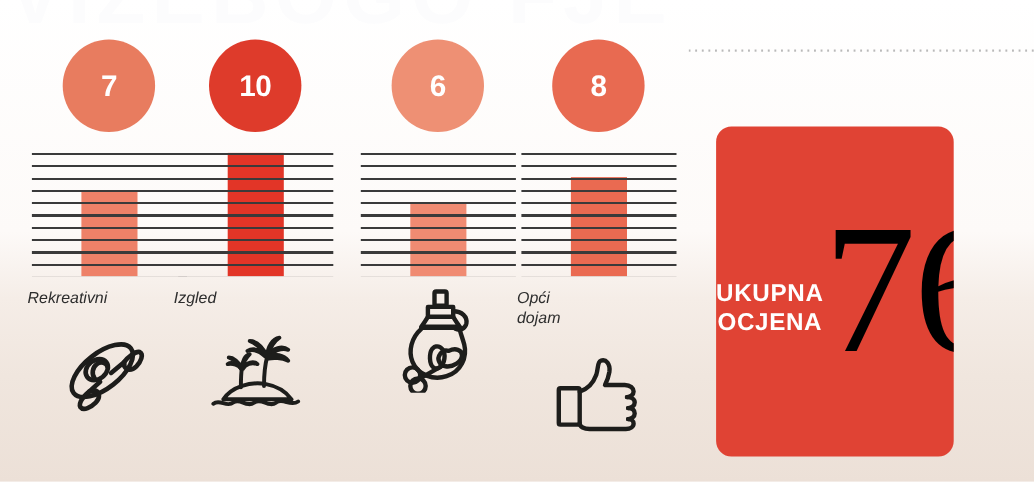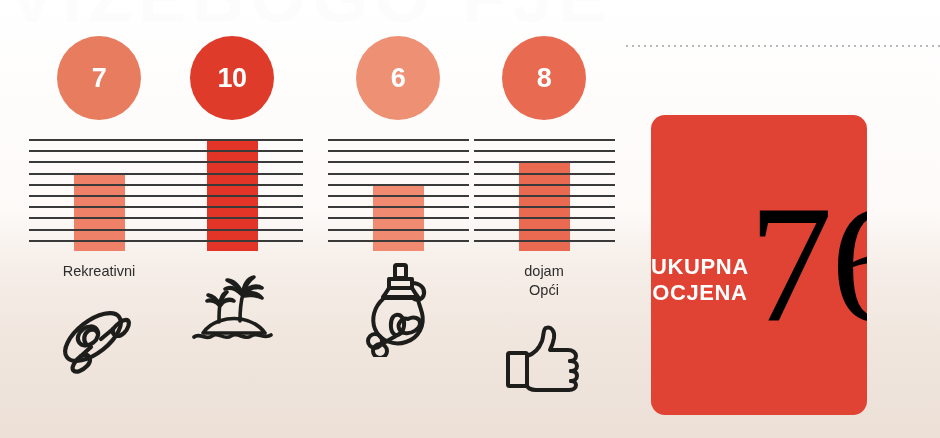--- a/index.html
+++ b/index.html
@@ -64,25 +64,26 @@
   }
   .lines{
     position:absolute;left:0;top:0;width:141px;height:112px;
     background-image:repeating-linear-gradient(
       to bottom,
       #3a3a3a 0px,#3a3a3a 2px,
       transparent 2px,transparent 11.2px);
   }
   .metric-label{
     margin-top:11px;
-    text-align:center;
+    text-align:left;
     font-size:14.5px;
     line-height:1.33;
     color:#2d2d2d;
     font-family:"Liberation Sans", sans-serif;
+    font-style:italic;
   }
   .metric-icon{
     margin-top:15px;
     height:86px;
     display:flex;align-items:center;justify-content:center;
   }
   .metric-icon svg{display:block;}
 
   
   .total-card{
@@ -151,20 +152,21 @@
 
     <div class="metric m1">
       <div class="score-circle" style="background: rgb(222, 59, 43);">
         <span>10</span>
       </div>
       <div class="bar-panel">
         <div class="bar-fill" style="background: rgb(226, 53, 39); height: 100%;"></div>
         <div class="lines"></div>
       </div>
       <div class="metric-label">
+        <div>Izgled</div>
       </div>
       <div class="metric-icon">
         <svg width="92" height="80" viewBox="0 0 92 80" fill="none" stroke="#1d1d1b" stroke-width="3.6" stroke-linecap="round" stroke-linejoin="round">
           <path d="M17 64 C 25 52, 42 48, 55 50 C 66 52, 74 57, 79 64 Z"></path>
           <path d="M8 68 C 14 63, 20 72, 26 67 C 32 62, 38 72, 45 67 C 52 62, 58 72, 65 67 C 71 62, 78 71, 85 66"></path>
           <path d="M54 52 C 54 42, 55 32, 57 25"></path>
           <path d="M57 25 C 52 19, 44 17, 39 20 C 45 18, 51 21, 55 25"></path>
           <path d="M57 25 C 62 17, 71 15, 76 19 C 70 17, 62 20, 58 25"></path>
           <path d="M57 25 C 57 16, 62 9, 68 8 C 62 12, 59 18, 58 25"></path>
           <path d="M57 25 C 53 17, 47 11, 41 11 C 48 14, 53 19, 56 25"></path>
@@ -205,22 +207,22 @@
 
     <div class="metric m3">
       <div class="score-circle" style="background: rgb(232, 106, 81);">
         <span>8</span>
       </div>
       <div class="bar-panel">
         <div class="bar-fill" style="background: rgb(234, 106, 81); height: 80%;"></div>
         <div class="lines"></div>
       </div>
       <div class="metric-label">
+        <div>Opći</div>
         <div>dojam</div>
-        <div>Opći</div>
       </div>
       <div class="metric-icon">
         <svg width="92" height="76" viewBox="0 0 92 76" fill="none" stroke="#1d1d1b" stroke-width="4" stroke-linecap="round" stroke-linejoin="round">
           <rect x="10" y="32" width="19" height="33" rx="1.5"></rect>
           <path d="M29 35 C 36 33, 41 28, 44 20 C 46 14, 45 8, 48 7 C 53 5, 57 10, 56 17 C 55 23, 52 29, 52 29 L 70 29 C 75 29, 78 32, 78 35 C 78 38, 75 40, 72 40"></path>
           <path d="M72 40 C 76 40, 79 42, 79 45 C 79 48, 76 50, 73 50"></path>
           <path d="M73 50 C 77 50, 79 52, 79 55 C 79 58, 76 60, 73 60"></path>
           <path d="M73 60 C 76 60, 78 62, 78 64 C 78 67, 75 69, 71 69 L 38 69 C 33 69, 29 67, 29 64"></path>
         </svg>
       </div>

